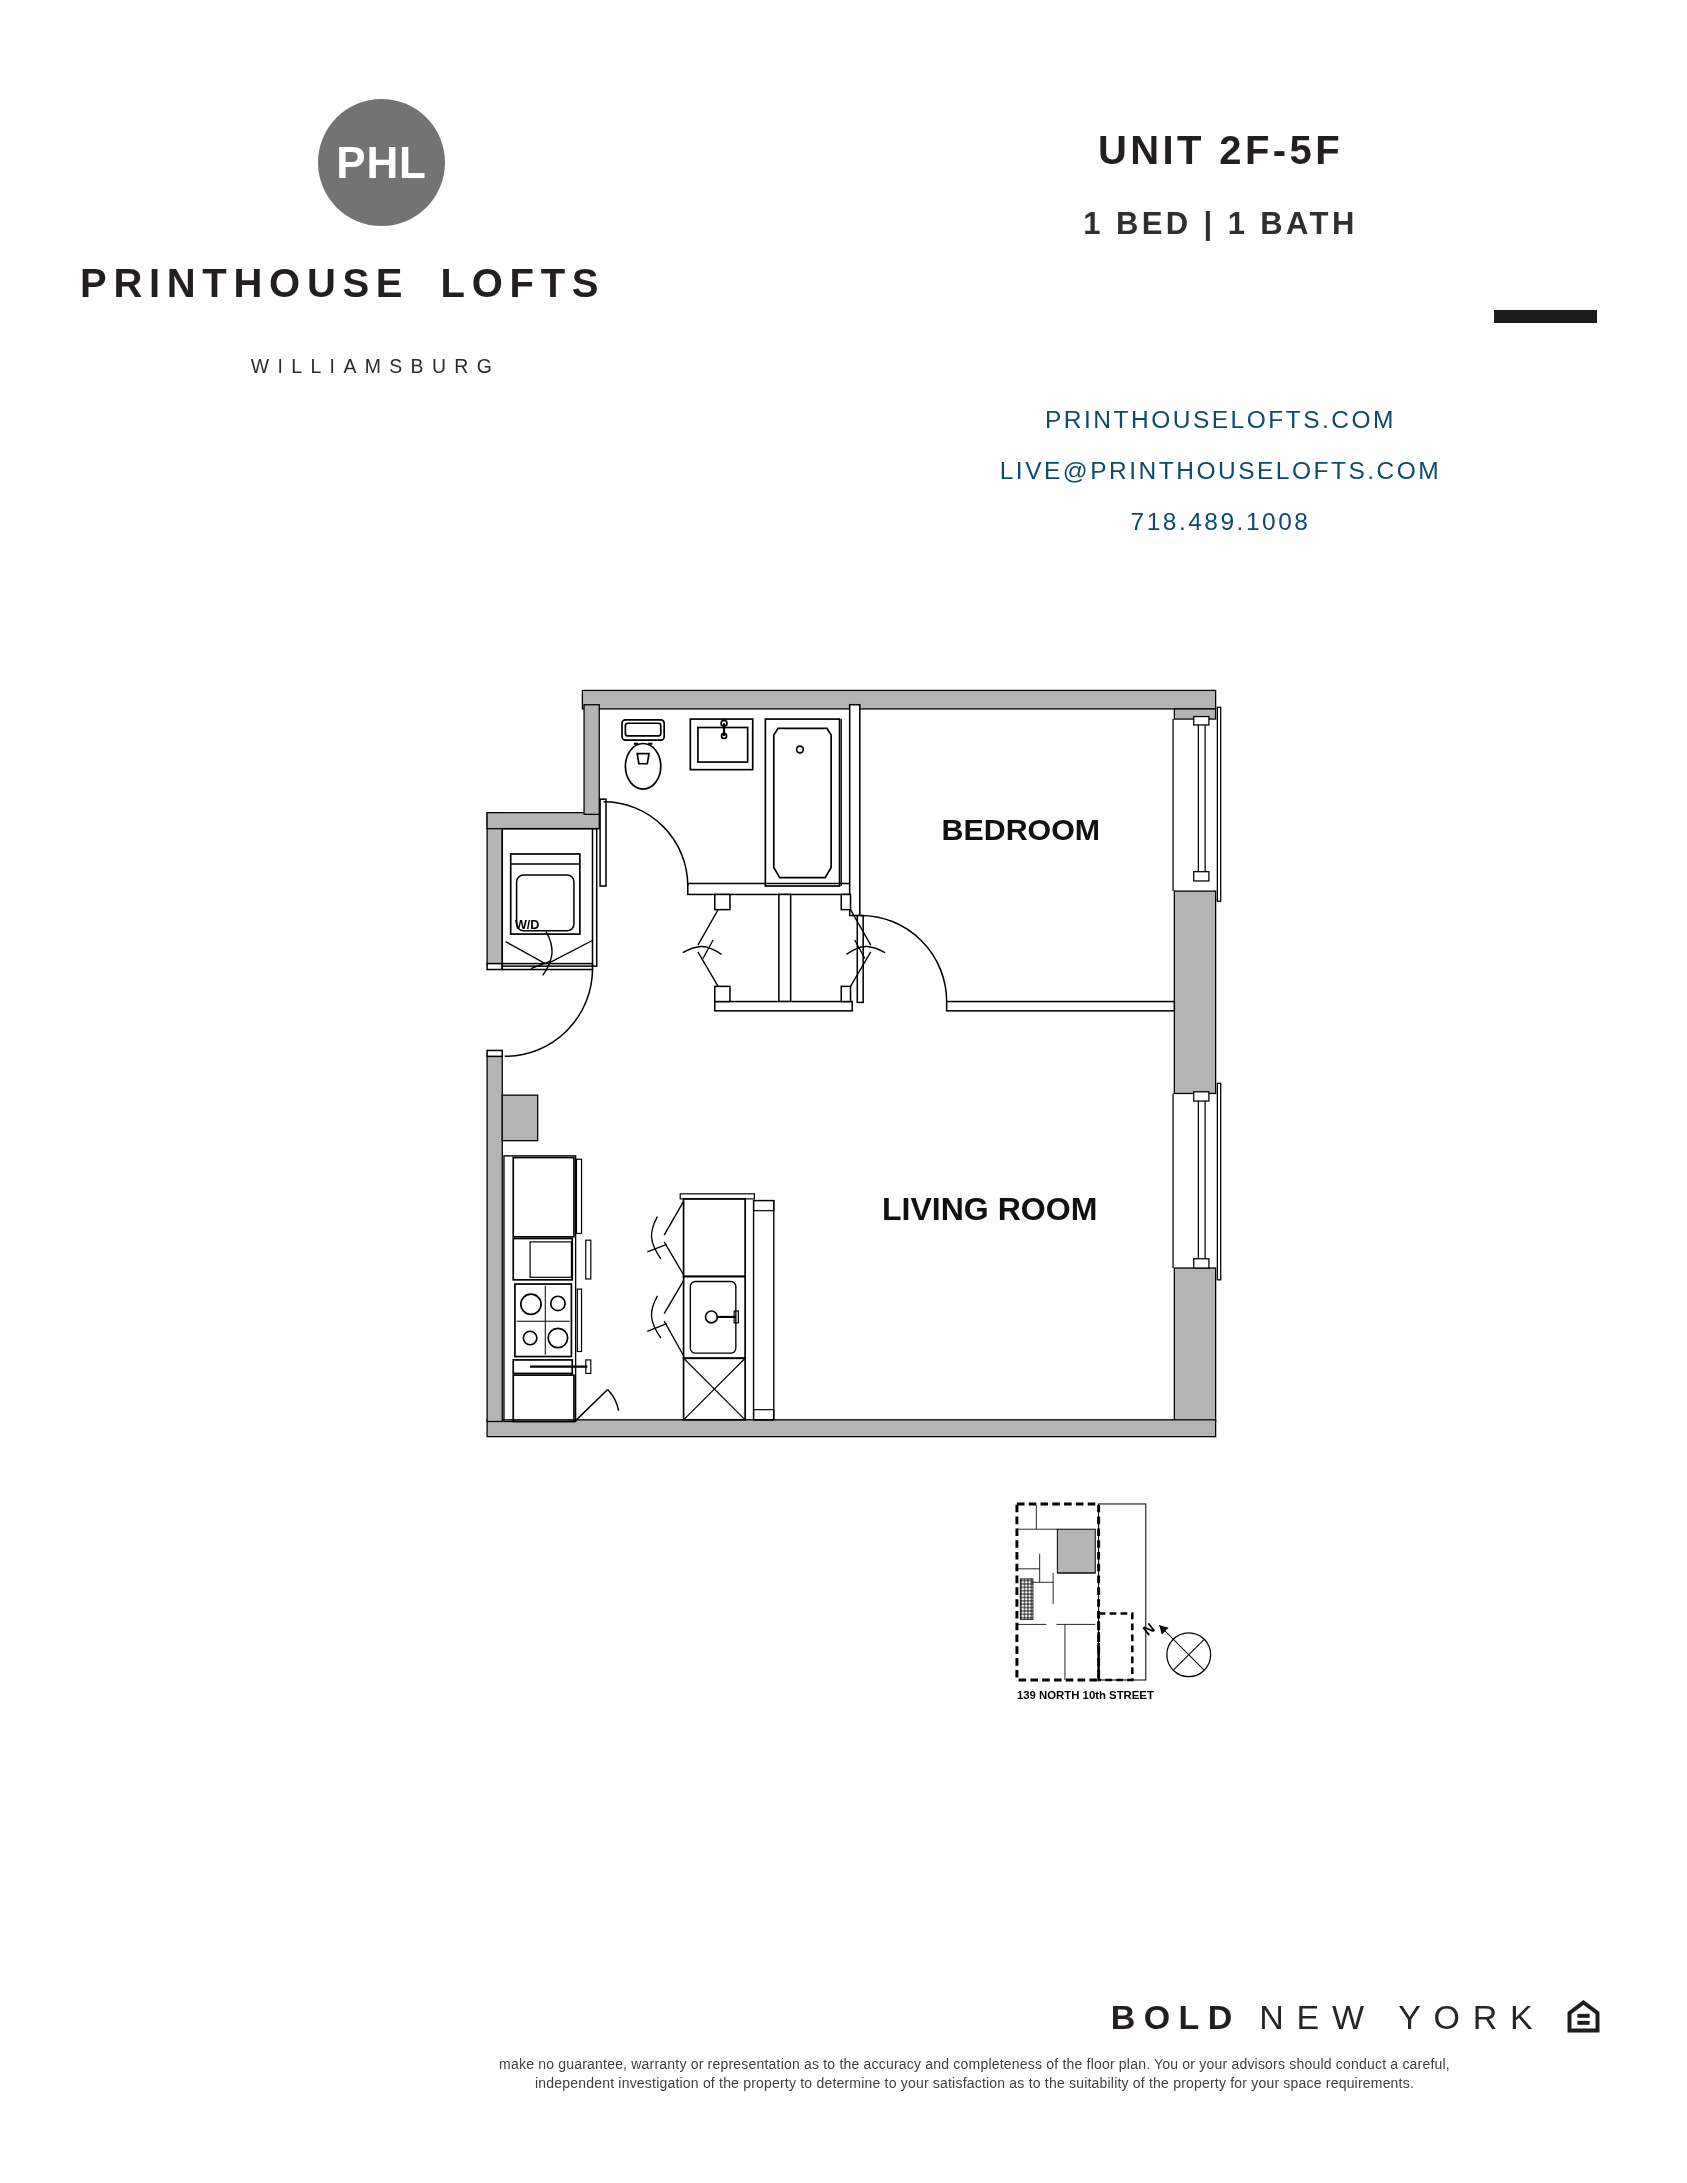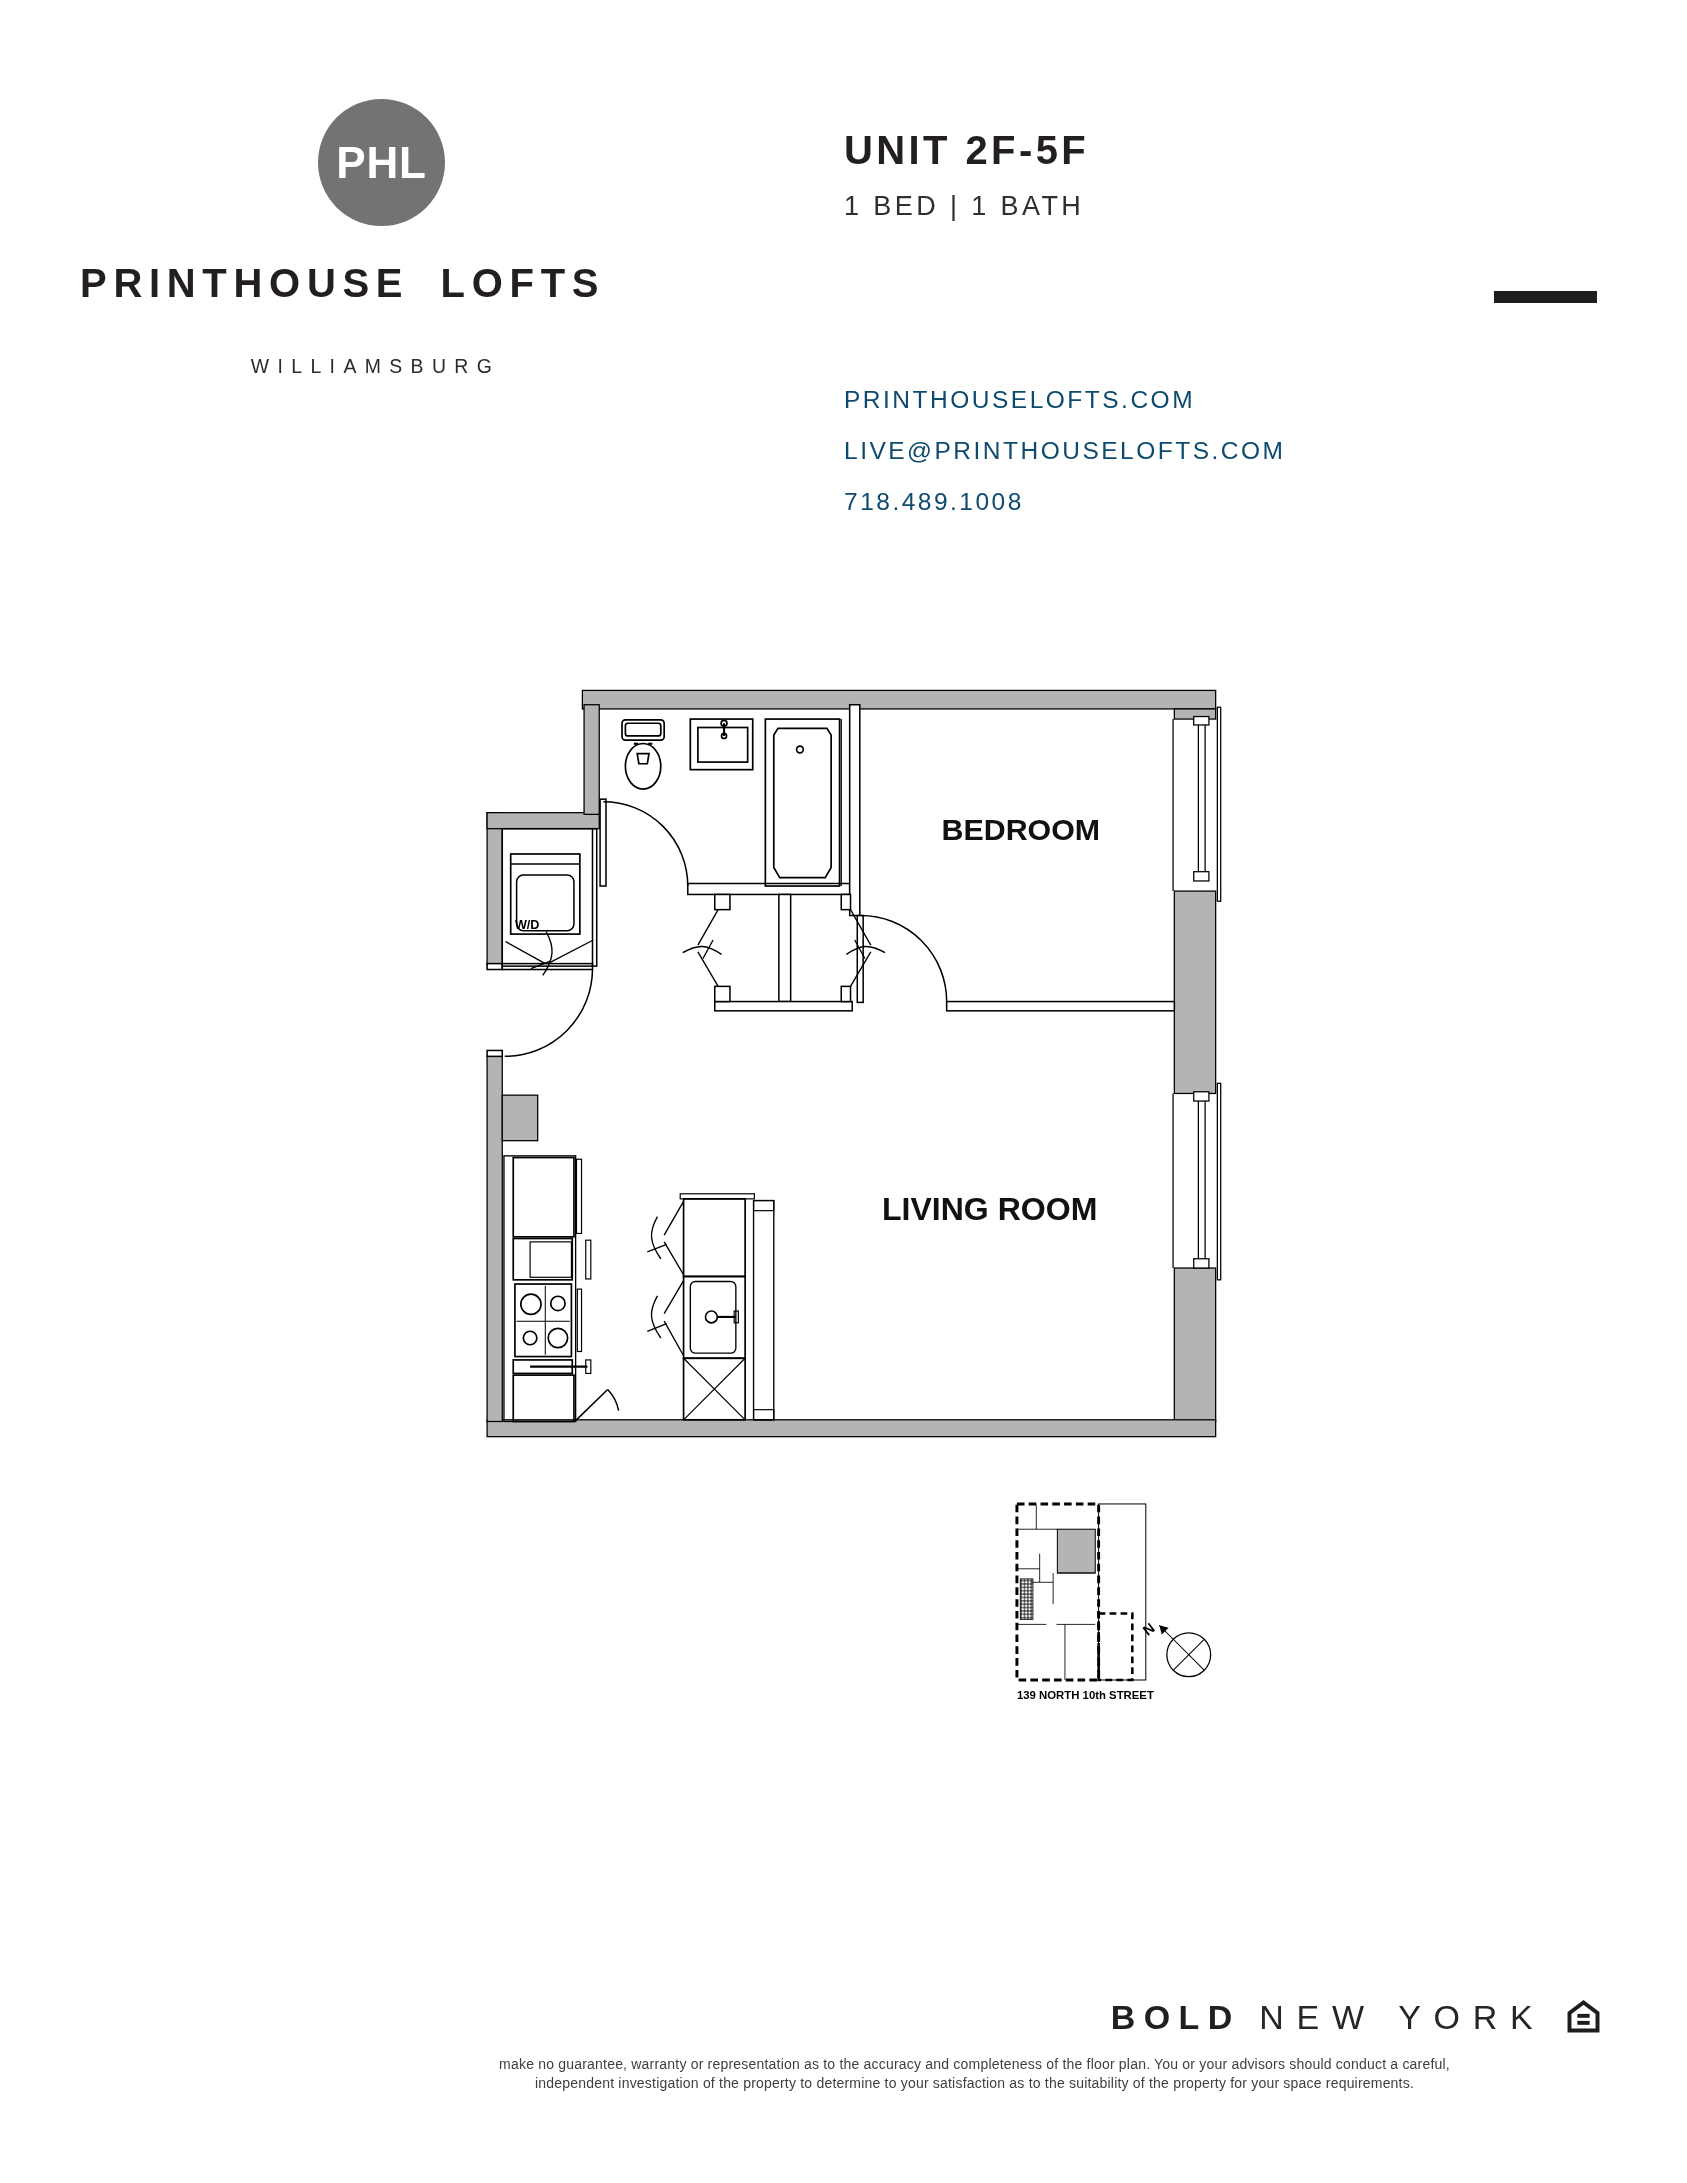--- a/index.html
+++ b/index.html
@@ -19,23 +19,23 @@
   .brand-name{
     left:80px;top:261px;width:591px;text-align:left;
     font-size:40px;font-weight:700;letter-spacing:6.7px;word-spacing:13.5px;color:#231f20;
     white-space:nowrap;
   }
   .brand-location{
     left:80px;top:315px;width:591px;text-align:center;
     font-size:19.4px;font-weight:400;letter-spacing:8.4px;color:#2b2b2b;white-space:nowrap;margin-top:40px;
   }
   
-  .unit-block{left:844px;top:0;width:753px;text-align:left;}
+  .unit-block{left:844px;top:0;width:753px;text-align:center;}
   .unit-title{margin-top:128px;font-size:40px;font-weight:700;letter-spacing:3.4px;line-height:1.1;}
-  .unit-specs{margin-top:20px;font-size:27px;font-weight:400;letter-spacing:3.4px;color:#2f2f2f;line-height:1.1;}
+  .unit-specs{margin-top:35px;font-size:31px;font-weight:700;letter-spacing:3.4px;color:#2f2f2f;line-height:1.1;}
   .unit-rule{margin-top:69px;margin-left:auto;width:103px;height:12.7px;background:#1d1d1d;}
   .contact-block{margin-top:71px;font-size:24.5px;letter-spacing:2.5px;color:#0c4a6e;line-height:51px;}
   
   .footer-brand{
     left:844px;top:1999px;width:759px;display:flex;justify-content:flex-end;
     align-items:center;gap:18.6px;
   }
   .bny-bold{font-size:34px;font-weight:700;letter-spacing:8.4px;color:#231f20;line-height:1;}
   .bny-rest{font-size:34px;font-weight:400;letter-spacing:12.7px;color:#262626;line-height:1;}
   .disclaimer{

